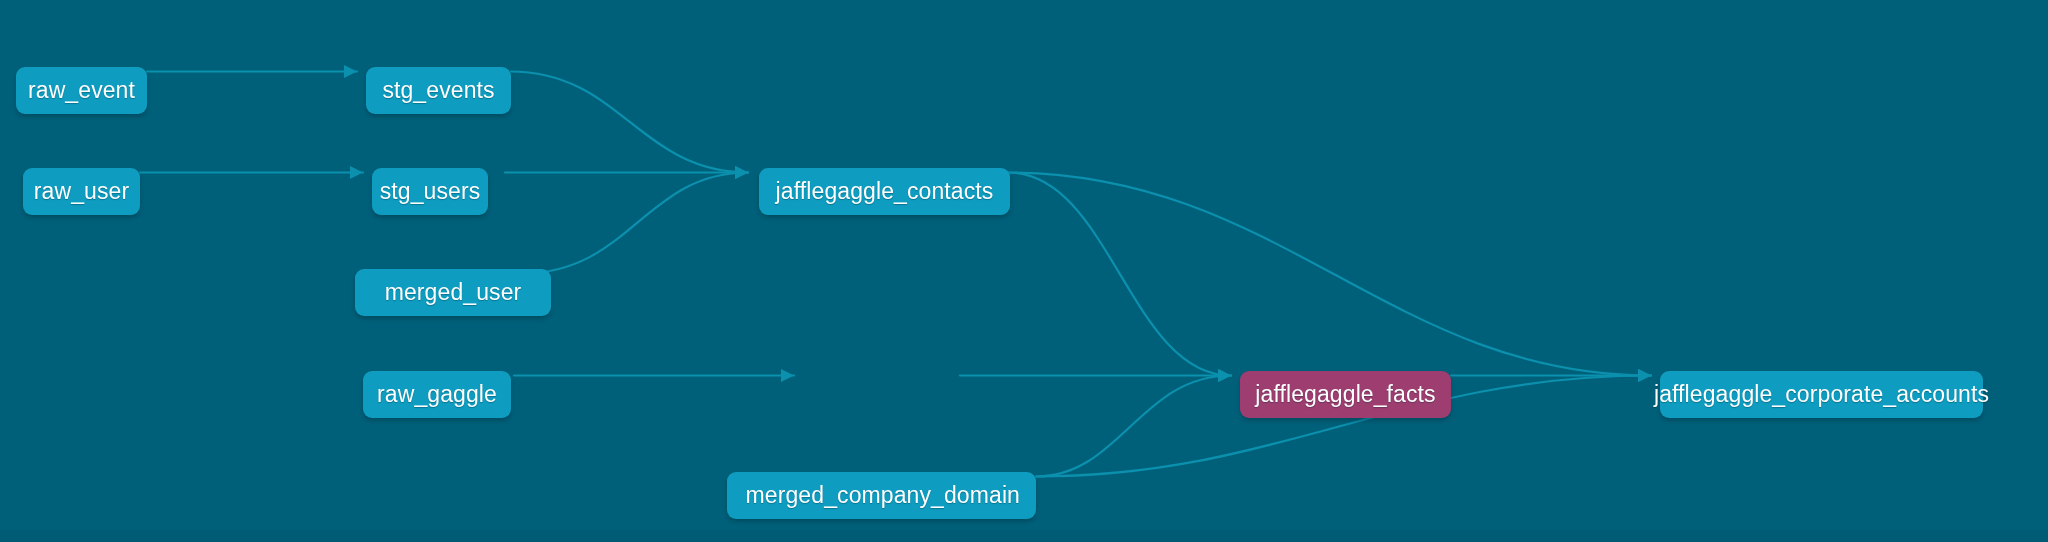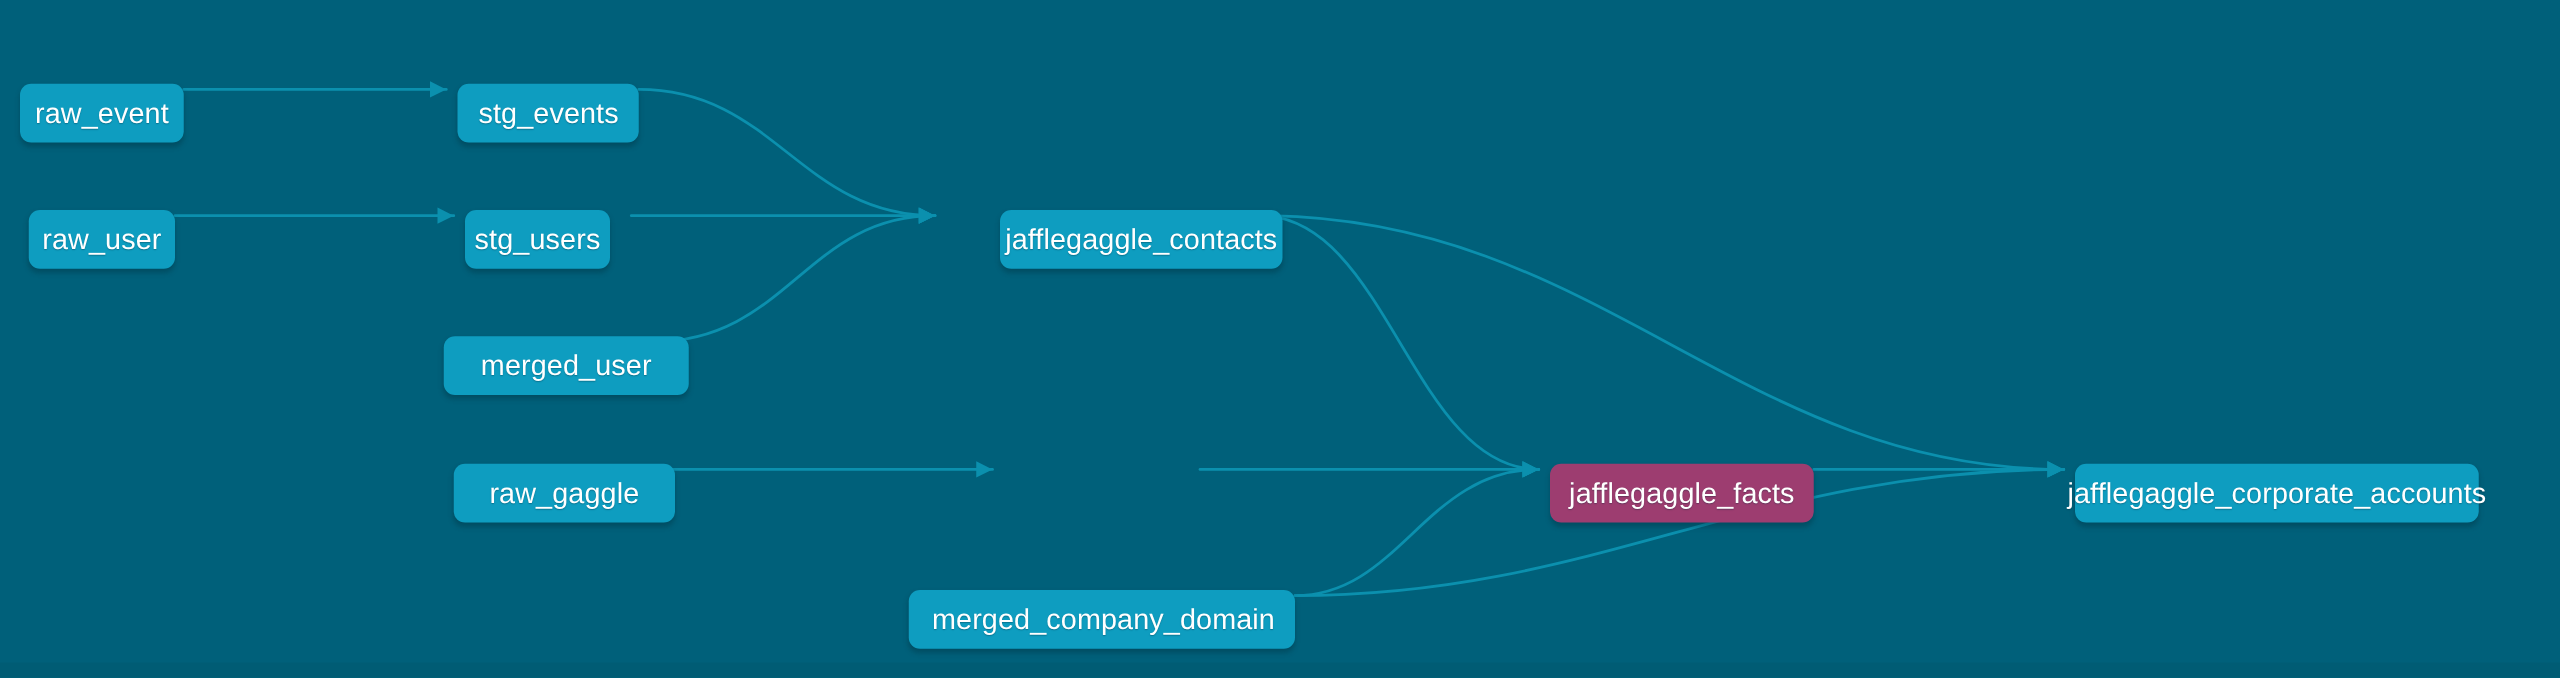--- a/index.html
+++ b/index.html
@@ -137,33 +137,33 @@
   <div id="node-layer">
       <div class="node" style="left: 16px; top: 48px; width: 131px;">
         <span class="node-label">raw_event</span>
       </div>
       <div class="node" style="left: 23px; top: 149px; width: 117px;">
         <span class="node-label">raw_user</span>
       </div>
       <div class="node" style="left: 355px; top: 250px; width: 196px;">
         <span class="node-label">merged_user</span>
       </div>
-      <div class="node" style="left: 363px; top: 352px; width: 177px;">
+      <div class="node" style="left: 363px; top: 352px; width: 148px;">
         <span class="node-label">raw_gaggle</span>
       </div>
-      <div class="node" style="left: 366px; top: 48px; width: 145px; justify-content: flex-end;">
+      <div class="node" style="left: 366px; top: 48px; width: 145px;">
         <span class="node-label">stg_events</span>
       </div>
       <div class="node" style="left: 372px; top: 149px; width: 116px;">
         <span class="node-label">stg_users</span>
       </div>
       <div class="node" style="left: 727px; top: 453px; width: 309px; justify-content: flex-end;">
         <span class="node-label">merged_company_domain</span>
       </div>
-      <div class="node" style="left: 800px; top: 149px; width: 226px;">
+      <div class="node" style="left: 759px; top: 149px; width: 251px;">
         <span class="node-label">jafflegaggle_contacts</span>
       </div>
       <div class="node selected" style="left: 1240px; top: 352px; width: 211px; background: rgb(157, 61, 112);">
         <span class="node-label">jafflegaggle_facts</span>
       </div>
       <div class="node" style="left: 1660px; top: 352px; width: 323px;">
         <span class="node-label">jafflegaggle_corporate_accounts</span>
       </div>
     </div>
 

